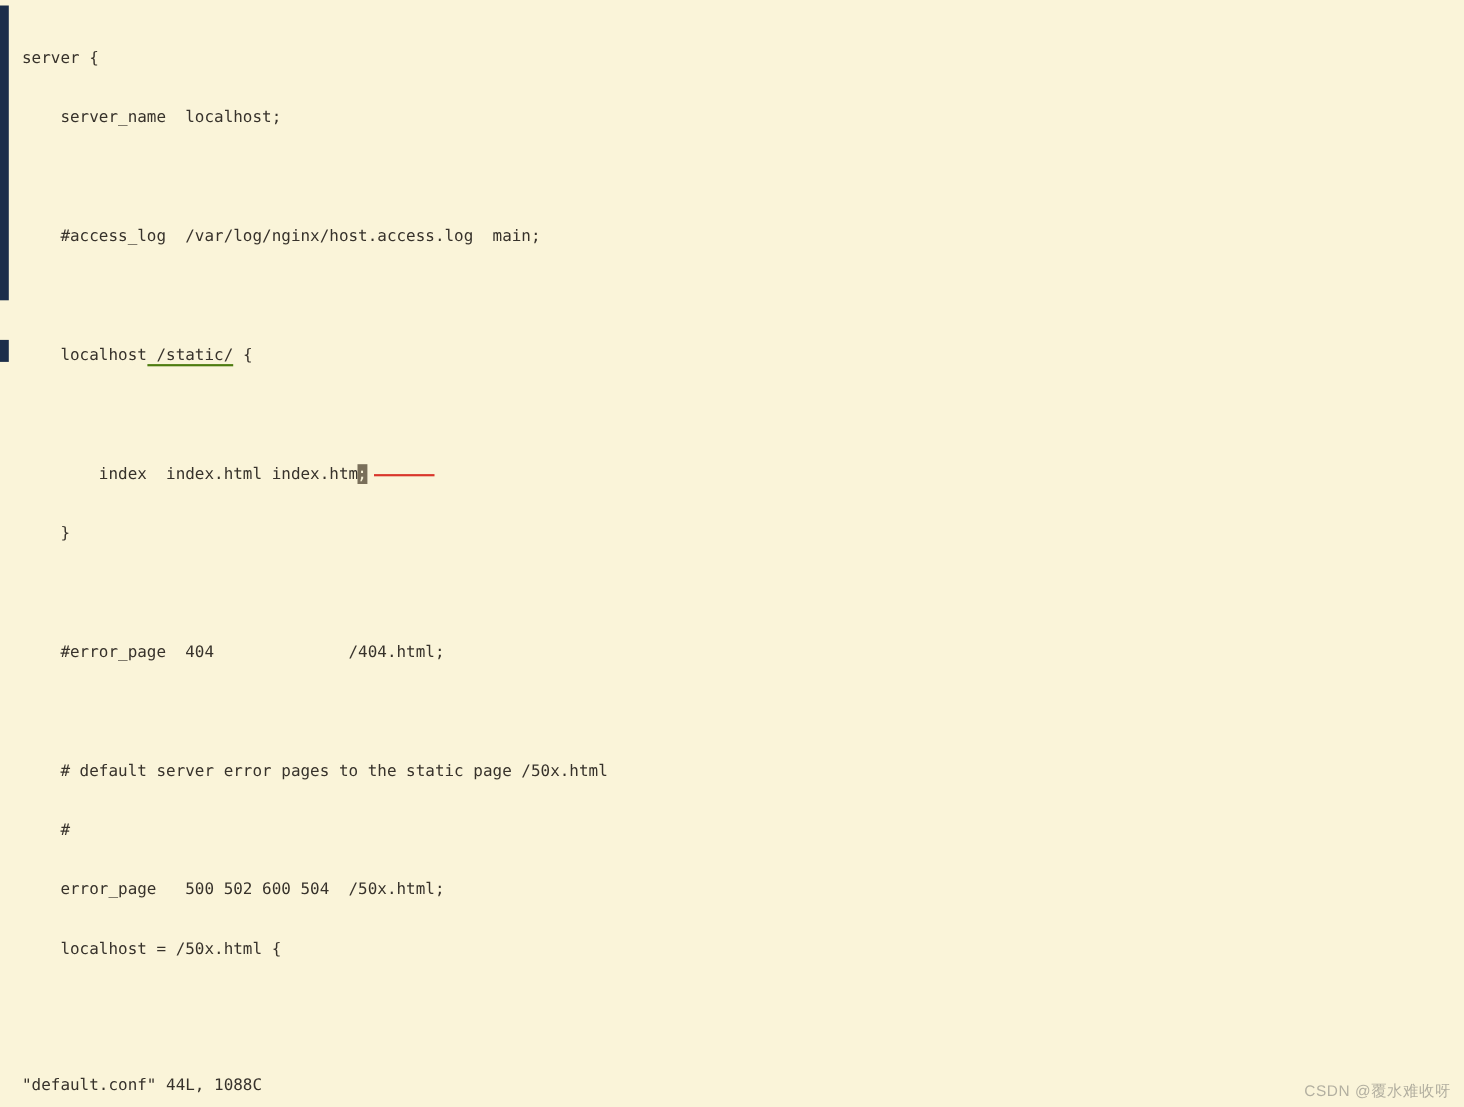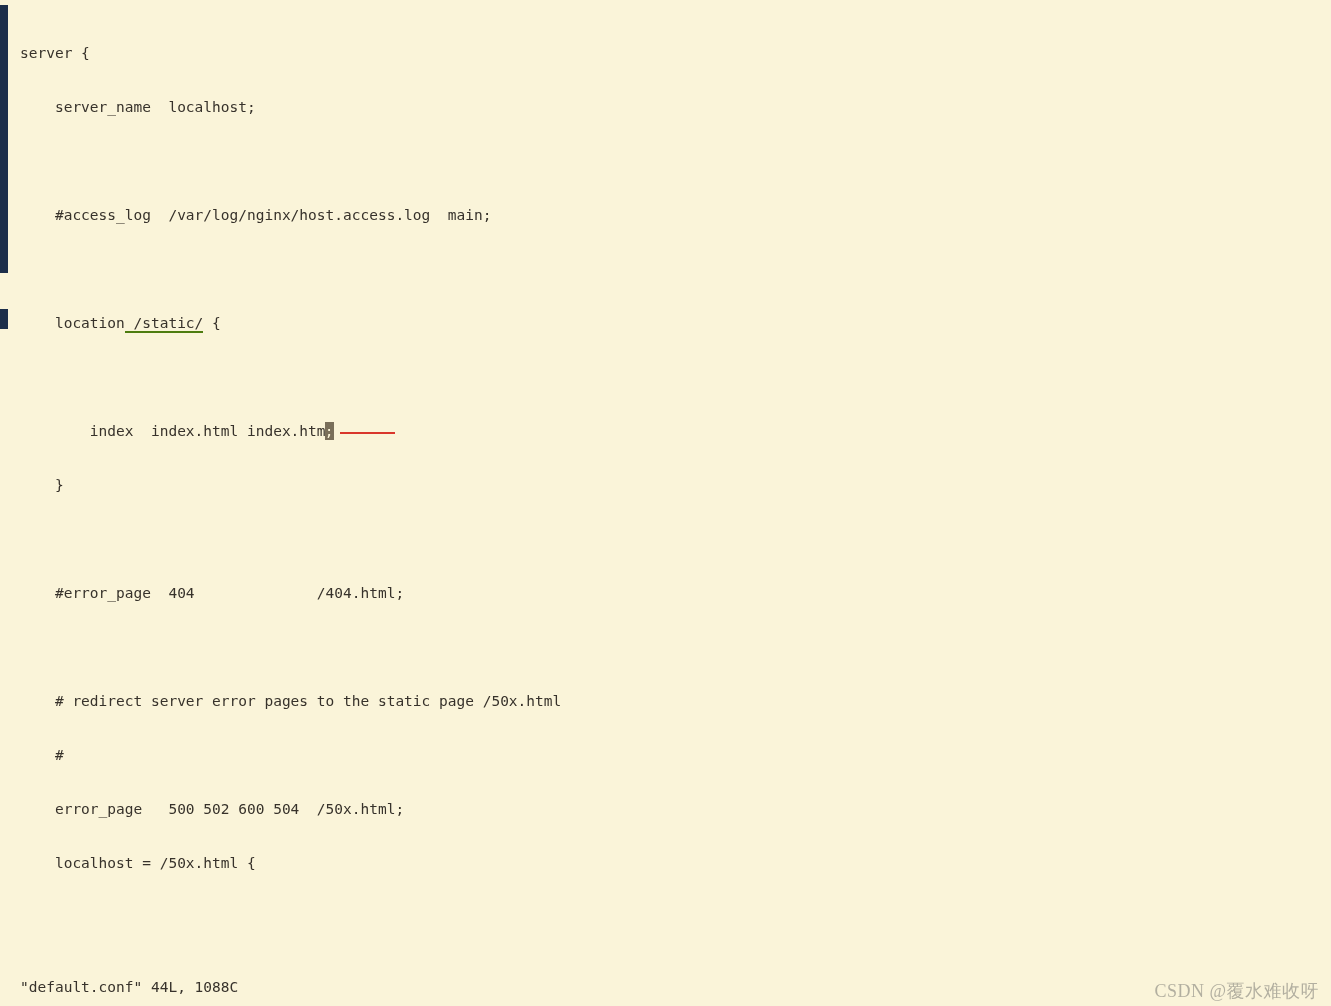--- a/index.html
+++ b/index.html
@@ -56,48 +56,48 @@
   .status {
     position: absolute;
     left: 20px;
     bottom: 10px;
     white-space: pre;
   }
   .watermark {
     position: absolute;
     right: 12px;
     bottom: 6px;
-    font-family: Liberation Serif, serif;
-    font-size: 18px;
+    font-family: Liberation Sans, sans-serif;
+    font-size: 14px;
     color: rgba(90, 90, 90, 0.45);
     letter-spacing: 0.5px;
   }
 </style>
 </head>
 <body>
 
 <div class="gutter">
   <div class="bar" style="top:5px;height:268px;"></div>
   <div class="bar" style="top:309px;height:20px;"></div>
 </div>
 
 <div class="code">
   <div class="line">server {</div>
   <div class="line">    server_name  localhost;</div>
   <div class="line"></div>
   <div class="line">    #access_log  /var/log/nginx/host.access.log  main;</div>
   <div class="line"></div>
-  <div class="line"><span>    location</span><span class="underline-red"> /static/</span><span> {</span></div>
+  <div class="line"><span>    localhost</span><span class="underline-red"> /static/</span><span> {</span></div>
   <div class="line"><span>        </span></div>
   <div class="line"><span>        index  index.html index.htm</span><span class="cursor-block">;</span><span class="red-stroke"></span></div>
   <div class="line">    }</div>
   <div class="line"></div>
   <div class="line">    #error_page  404              /404.html;</div>
   <div class="line"></div>
-  <div class="line">    # redirect server error pages to the static page /50x.html</div>
+  <div class="line">    # default server error pages to the static page /50x.html</div>
   <div class="line">    #</div>
   <div class="line">    error_page   500 502 600 504  /50x.html;</div>
   <div class="line">    localhost = /50x.html {</div>
   
   
   
   
   
   
   

